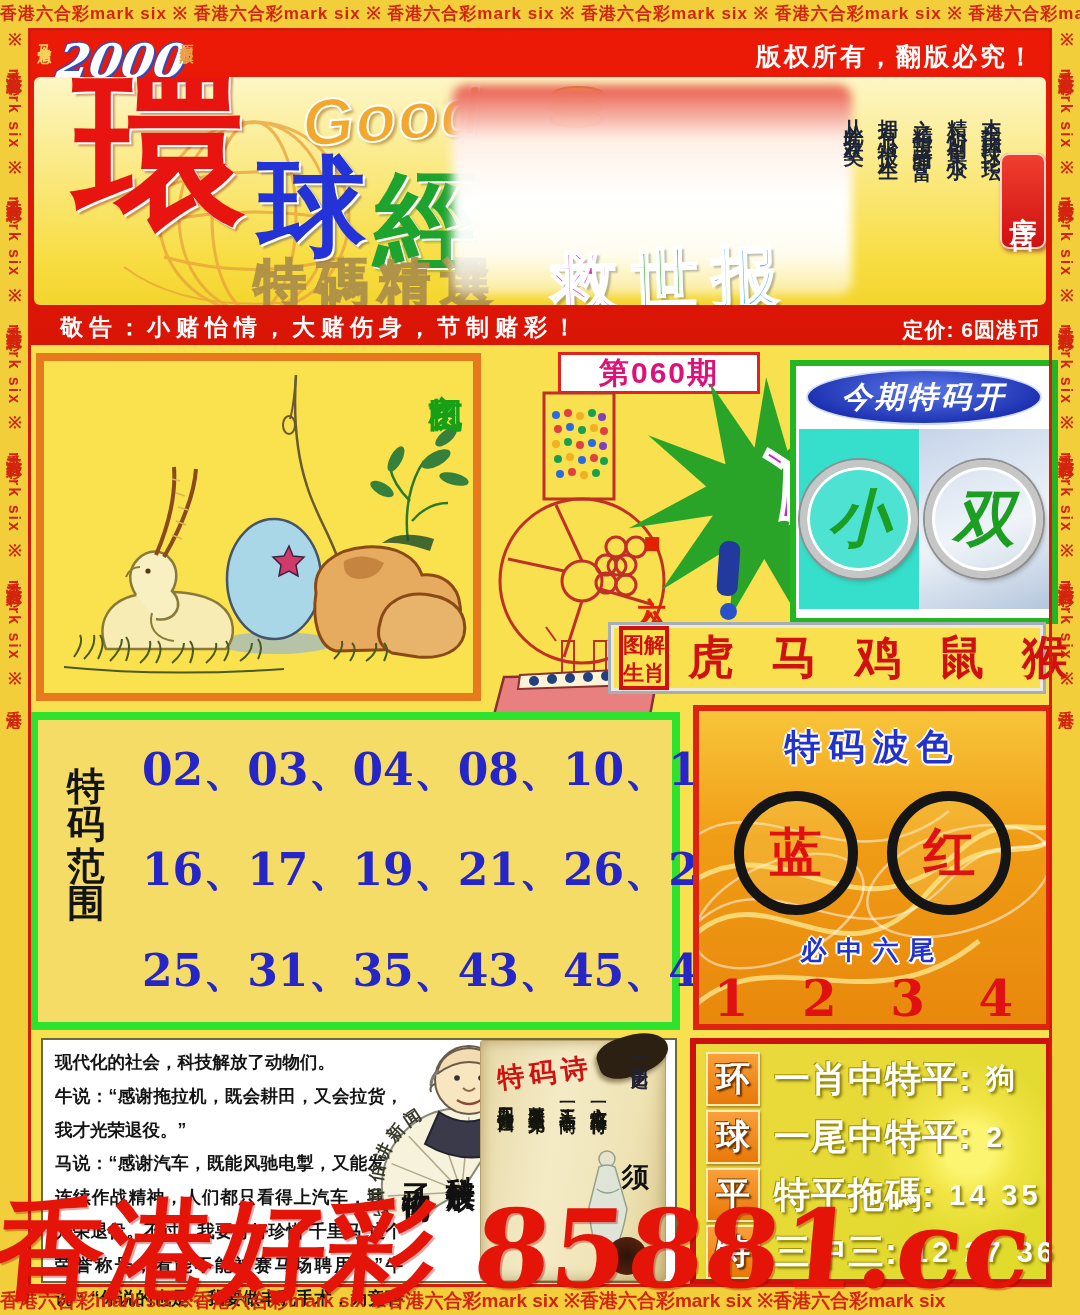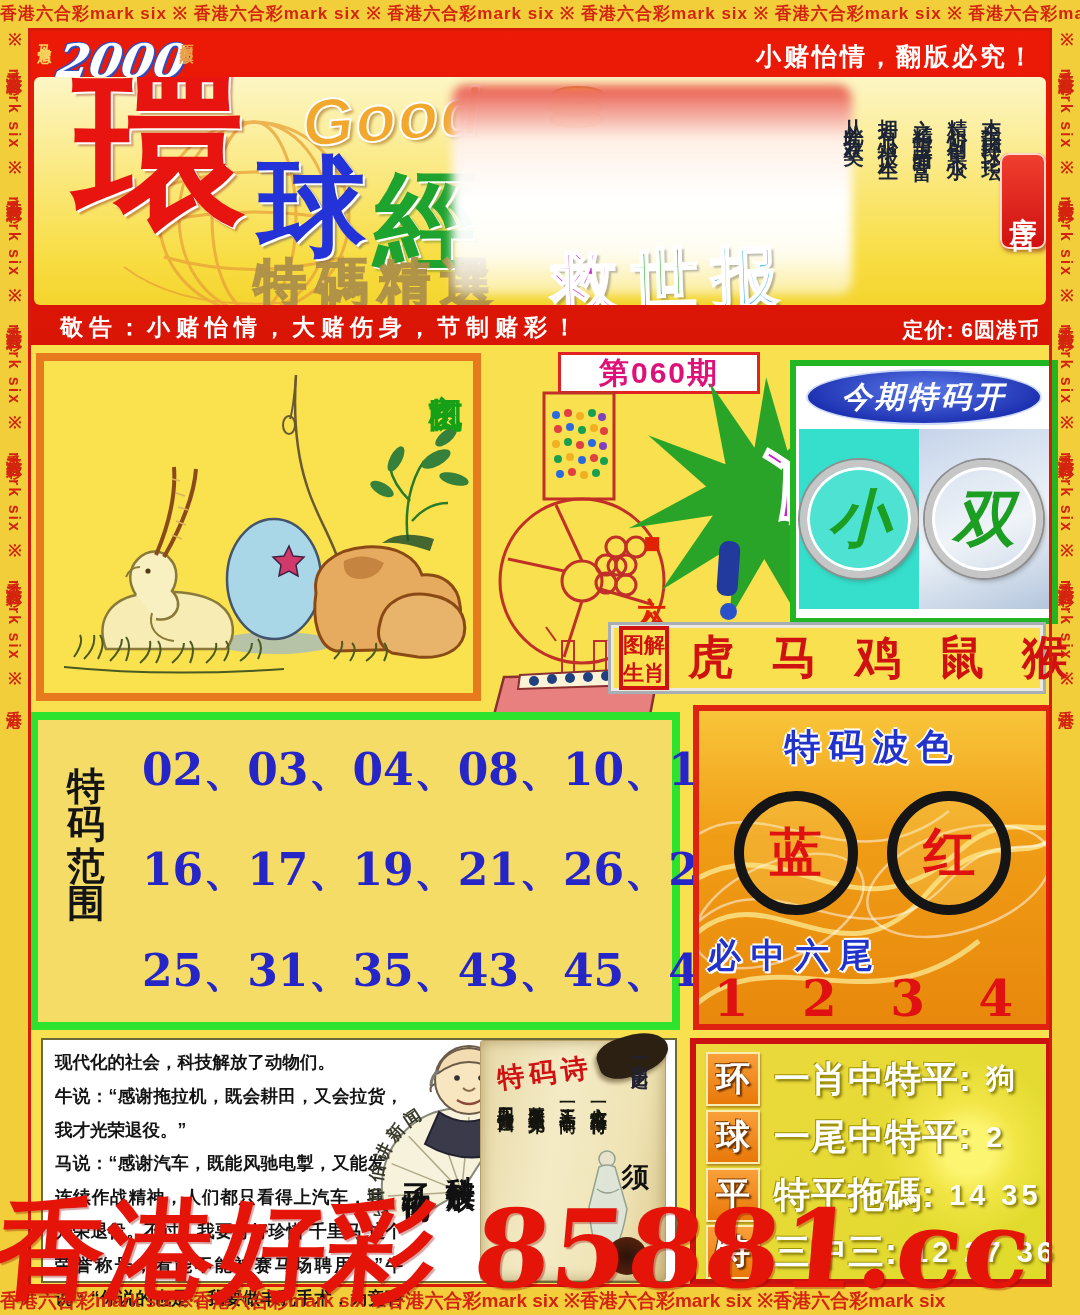--- a/index.html
+++ b/index.html
@@ -102,23 +102,23 @@
 
   .wave{left:665px;top:360px;width:347px;height:313px;border:6px solid #e02211;
         background:linear-gradient(180deg,#f8c53a,#f09d16 40%,#e8880c);overflow:hidden;}
   .wave-title{position:absolute;top:12px;width:100%;text-align:center;color:#2233cc;font-size:36px;
               font-weight:900;letter-spacing:8px;
               text-shadow:-2px 0 #fff,2px 0 #fff,0 -2px #fff,0 2px #fff,2px 2px #fff;}
   .wave-rings{position:absolute;top:80px;left:0;width:100%;display:flex;justify-content:space-around;padding:0 20px;box-sizing:border-box;}
   .wring{width:104px;height:104px;border-radius:50%;border:10px solid #151515;
          display:flex;align-items:center;justify-content:center;background:rgba(250,225,110,.25);}
   .wring span{color:#e01111;font-size:52px;font-weight:900;}
-  .wave-sub{position:absolute;top:222px;width:100%;text-align:left;color:#2233cc;font-size:34px;
+  .wave-sub{position:absolute;top:222px;width:100%;text-align:center;color:#2233cc;font-size:26px;
             font-weight:900;letter-spacing:10px;
-            text-shadow:-2px 0 #fff,2px 0 #fff,0 -2px #fff,0 2px #fff,2px 2px #fff;padding-left:8px;}
+            text-shadow:-2px 0 #fff,2px 0 #fff,0 -2px #fff,0 2px #fff,2px 2px #fff;}
   .wave-digits{position:absolute;top:258px;width:100%;text-align:center;color:#e01111;font-size:50px;
                font-weight:bold;font-family:"DejaVu Serif",serif;letter-spacing:18px;}
 
   .story{left:13px;top:693px;width:632px;height:241px;border:2px solid #6a6a3a;background:#ffffff;}
   .story-text{position:absolute;left:12px;top:6px;width:348px;color:#141414;font-size:17.5px;
               font-weight:bold;line-height:1.93;text-align:justify;}
   .story-text p{margin:0;}
   .oldman{position:absolute;left:308px;top:-4px;}
   .vlabel1{position:absolute;left:398px;top:112px;height:132px;color:#111;font-size:29px;font-weight:900;letter-spacing:3px;}
   .vlabel2{position:absolute;left:354px;top:122px;height:132px;color:#111;font-size:29px;font-weight:900;letter-spacing:3px;}
@@ -161,21 +161,21 @@
 
   <div class="abs bstrip btop">香港六合彩mark six ※ 香港六合彩mark six ※ 香港六合彩mark six ※ 香港六合彩mark six ※ 香港六合彩mark six ※ 香港六合彩mark six ※ 香港六合彩mark six</div>
   <div class="abs bstrip bbottom">香港六合彩mark six ※香港六合彩mark six ※香港六合彩mark six ※香港六合彩mark six ※香港六合彩mark six</div>
   <div class="abs bstrip bside bleft vtext">※ 香港六合彩mark six ※ 香港六合彩mark six ※ 香港六合彩mark six ※ 香港六合彩mark six ※ 香港六合彩mark six ※ 香港</div>
   <div class="abs bstrip bside bright vtext">※ 香港六合彩mark six ※ 香港六合彩mark six ※ 香港六合彩mark six ※ 香港六合彩mark six ※ 香港六合彩mark six ※ 香港</div>
 
   <div class="abs header">
     <div class="abs mast-left vtext upright">马会信息</div>
     <div class="abs logo2000">2000</div>
     <div class="abs mast-right vtext upright">原创正版</div>
-    <div class="abs copyright">小赌怡情，翻版必究！</div>
+    <div class="abs copyright">版权所有，翻版必究！</div>
 
     <div class="abs hmain">
       <svg class="abs globe" width="330" height="200" viewBox="0 0 330 200">
         <g fill="none" stroke="#e8a23a" stroke-width="3" opacity="0.9">
           <circle cx="150" cy="100" r="95"></circle>
           <ellipse cx="150" cy="100" rx="42" ry="95"></ellipse>
           <ellipse cx="150" cy="100" rx="75" ry="95"></ellipse>
           <path d="M58,70 Q150,40 242,70"></path>
           <path d="M55,105 Q150,85 245,105"></path>
           <path d="M60,140 Q150,165 240,140"></path>

